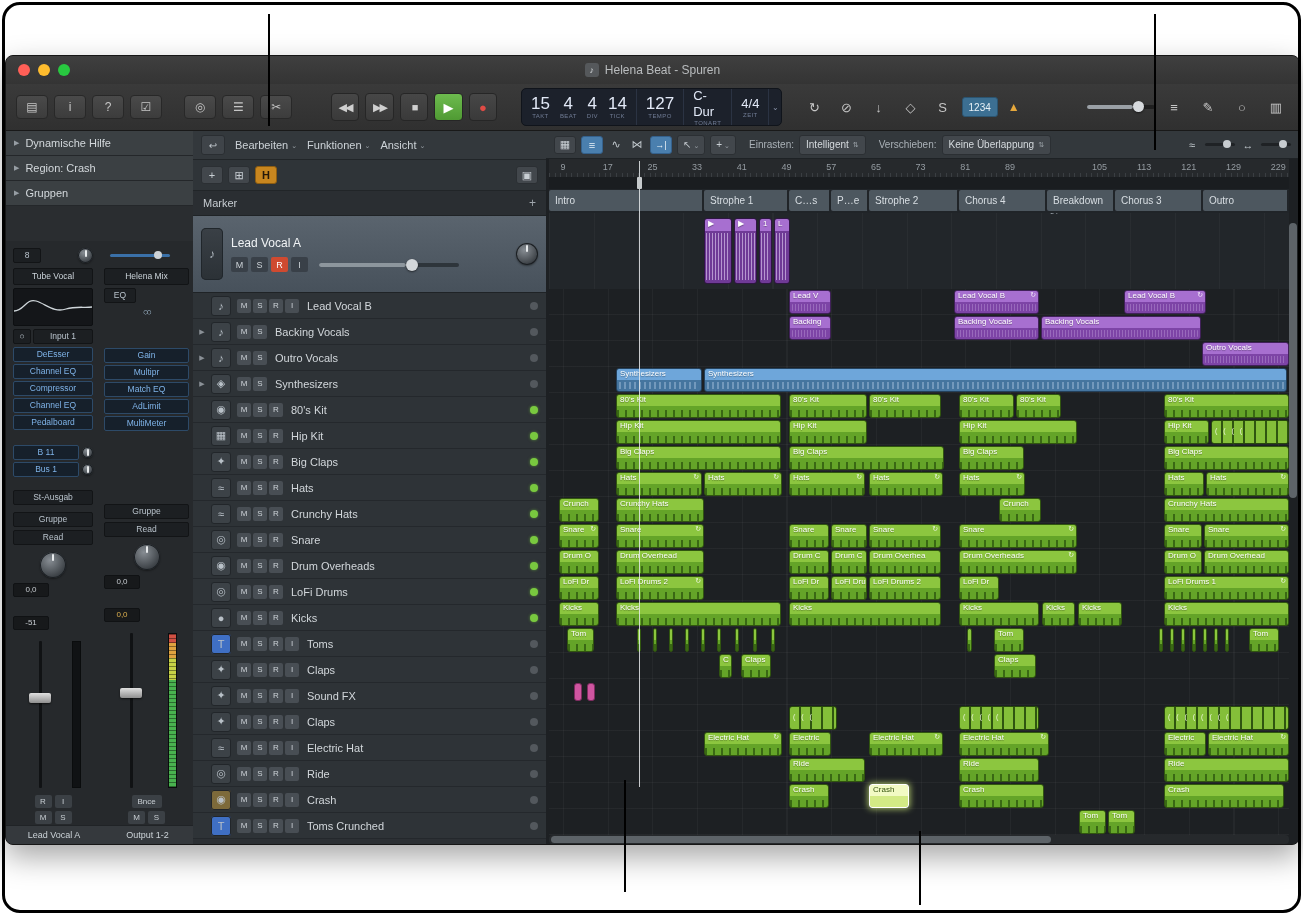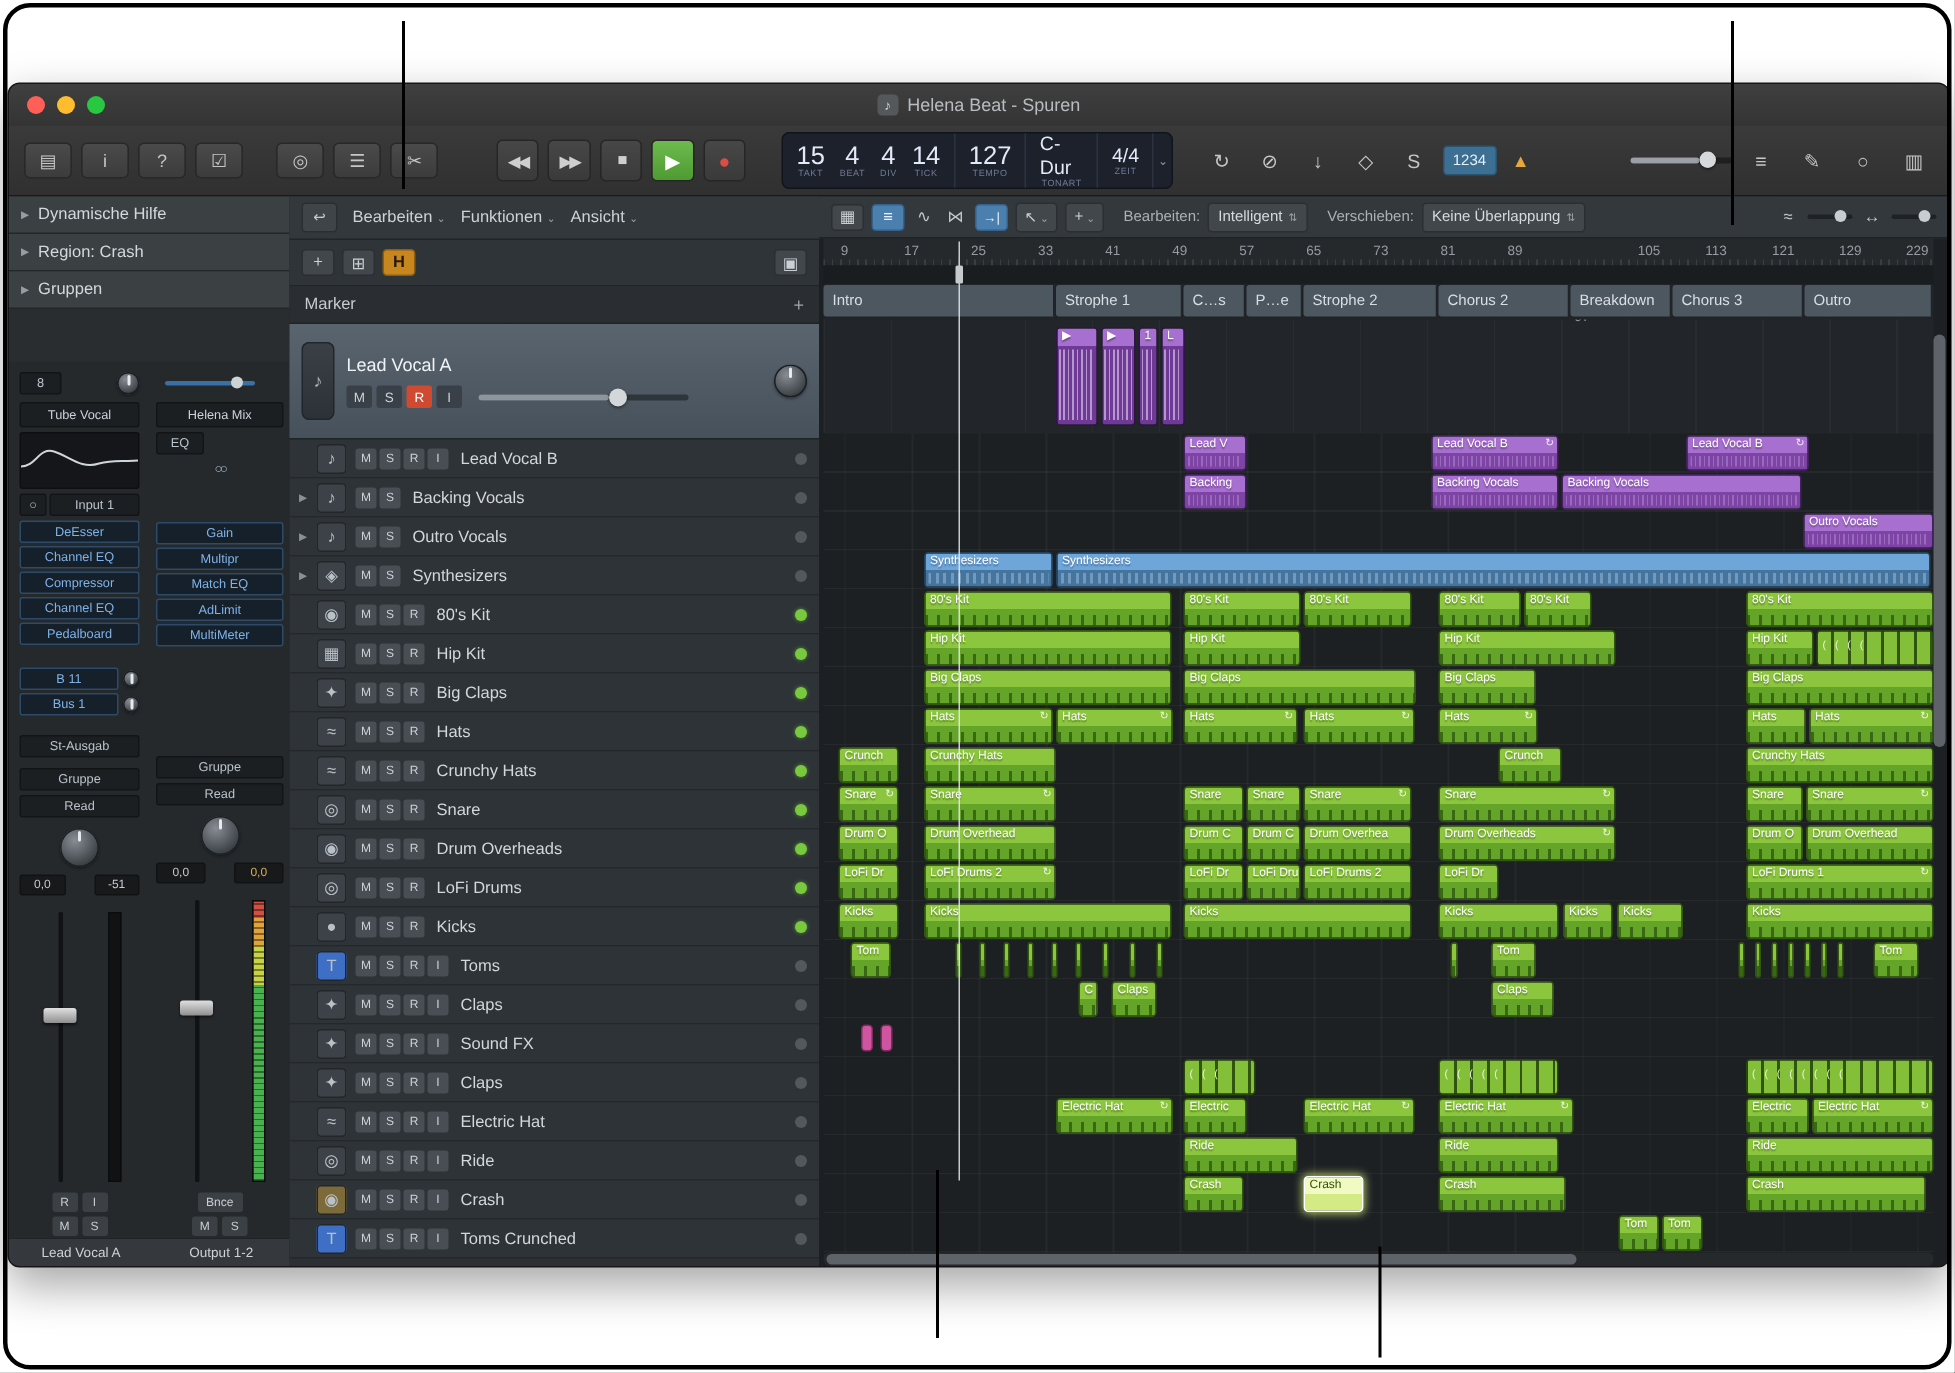--- a/index.html
+++ b/index.html
@@ -68,21 +68,21 @@
   .eqthumb{height:36px;background:#141619;border:1px solid #0d0f11;border-radius:2px;position:relative;overflow:hidden;}
   .iorow{display:flex;gap:2px;}
   .iorow .io1{width:16px;} .iorow .io2{flex:1;}
   .inslist{display:flex;flex-direction:column;gap:2px;}
   .sends{display:flex;flex-direction:column;gap:2px;margin-top:12px;}
   .sendrow{display:flex;align-items:center;gap:3px;}
   .sendrow .slot{flex:1;}
   .slot.out{margin-top:10px;}
   .slot.grp{margin-top:4px;}
   .panwrap{display:flex;justify-content:center;padding:4px 0 2px;}
-  .vals{display:flex;gap:19px;justify-content:center;}
+  .vals{display:flex;gap:19px;justify-content:center;flex-direction:column;}
   .val{width:34px;height:12px;line-height:12px;background:#17191b;border:1px solid #101214;border-radius:2px;
        color:#c6cbd0;font-size:8px;text-align:center;}
   .val.amber{color:#ddb04e;}
   .fader{flex:1;min-height:80px;position:relative;margin-top:4px;}
   .fader .groove{position:absolute;left:26px;top:4px;bottom:4px;width:3px;background:#101214;border-radius:1px;}
   .fader .cap{position:absolute;left:16px;top:36%;width:22px;height:10px;border-radius:2px;
               background:linear-gradient(#e0e0e0,#8f8f8f);box-shadow:0 1px 2px rgba(0,0,0,.6);}
   .fader .meter{position:absolute;right:12px;top:4px;bottom:4px;width:7px;background:#101214;border:1px solid #0a0c0d;}
   .fader .meter.live{background:repeating-linear-gradient(0deg, rgba(0,0,0,.4) 0 1px, transparent 1px 4px),
     linear-gradient(#d05043 0 6%, #dfa23f 6% 16%, #c7d246 16% 30%, #49b14f 30% 100%);}
@@ -712,21 +712,21 @@
           <span class="tico">⋈</span>
           <span class="tbtn catch">→|</span>
           <span class="tool">
               <span>↖</span>
               <span class="chev">⌄</span>
             </span>
           <span class="tool">
               <span>+</span>
               <span class="chev">⌄</span>
             </span>
-          <span class="lbl">Bearbeiten:</span>
+          <span class="lbl">Einrasten:</span>
           <span class="dd">
               <span>Intelligent</span>
               <span class="step">⇅</span>
             </span>
           <span class="lbl">Verschieben:</span>
           <span class="dd">
               <span>Keine Überlappung</span>
               <span class="step">⇅</span>
             </span>
           <span class="flexsp"></span>
@@ -769,21 +769,21 @@
             <div class="amark" style="left: 240px; width: 42px;">
               <span>C…s</span>
             </div>
             <div class="amark" style="left: 282px; width: 38px;">
               <span>P…e</span>
             </div>
             <div class="amark" style="left: 320px; width: 90px;">
               <span>Strophe 2</span>
             </div>
             <div class="amark" style="left: 410px; width: 88px;">
-              <span>Chorus 2</span>
+              <span>Chorus 4</span>
             </div>
             <div class="amark" style="left: 498px; width: 68px;">
               <span>Breakdown</span>
             </div>
             <div class="amark" style="left: 566px; width: 88px;">
               <span>Chorus 3</span>
             </div>
             <div class="amark" style="left: 654px; width: 86px;">
               <span>Outro</span>
             </div>

